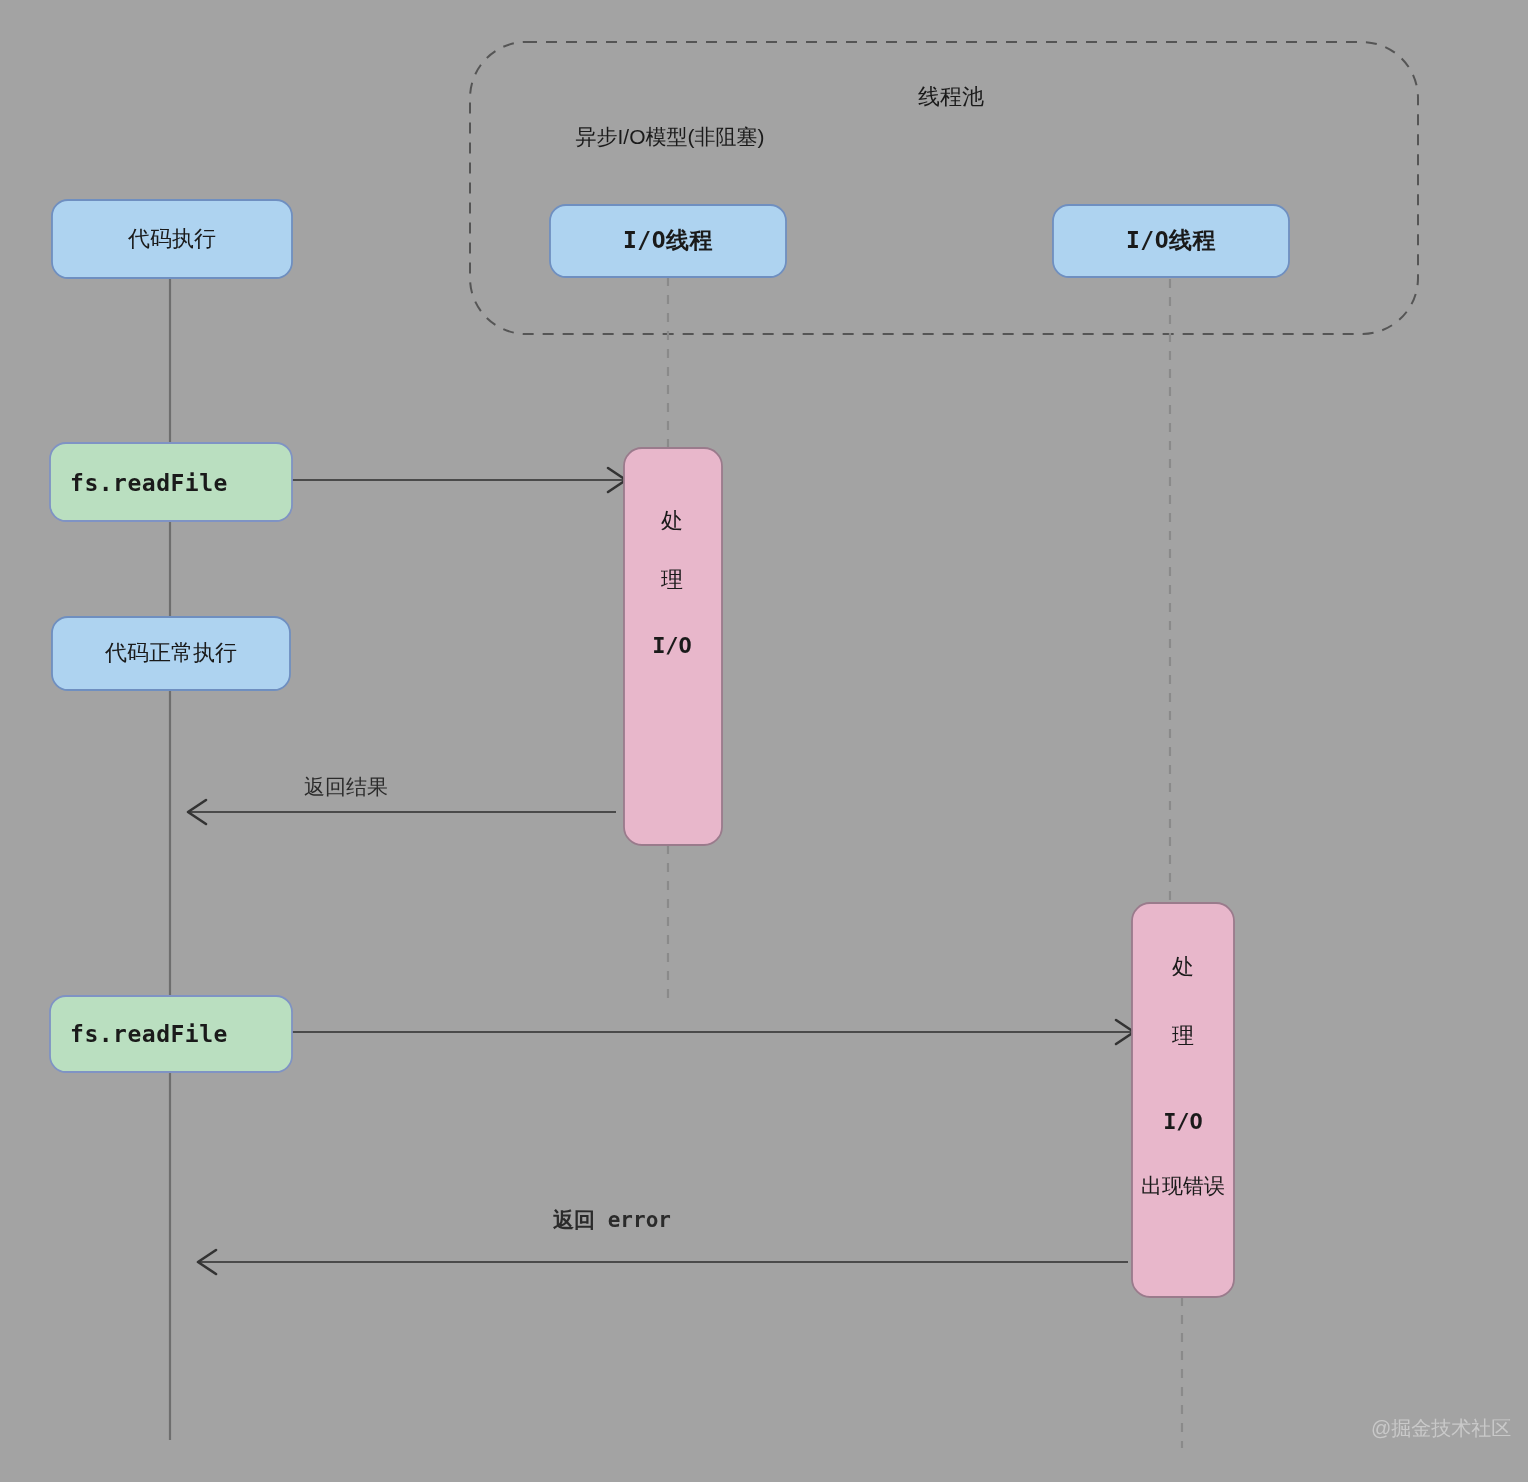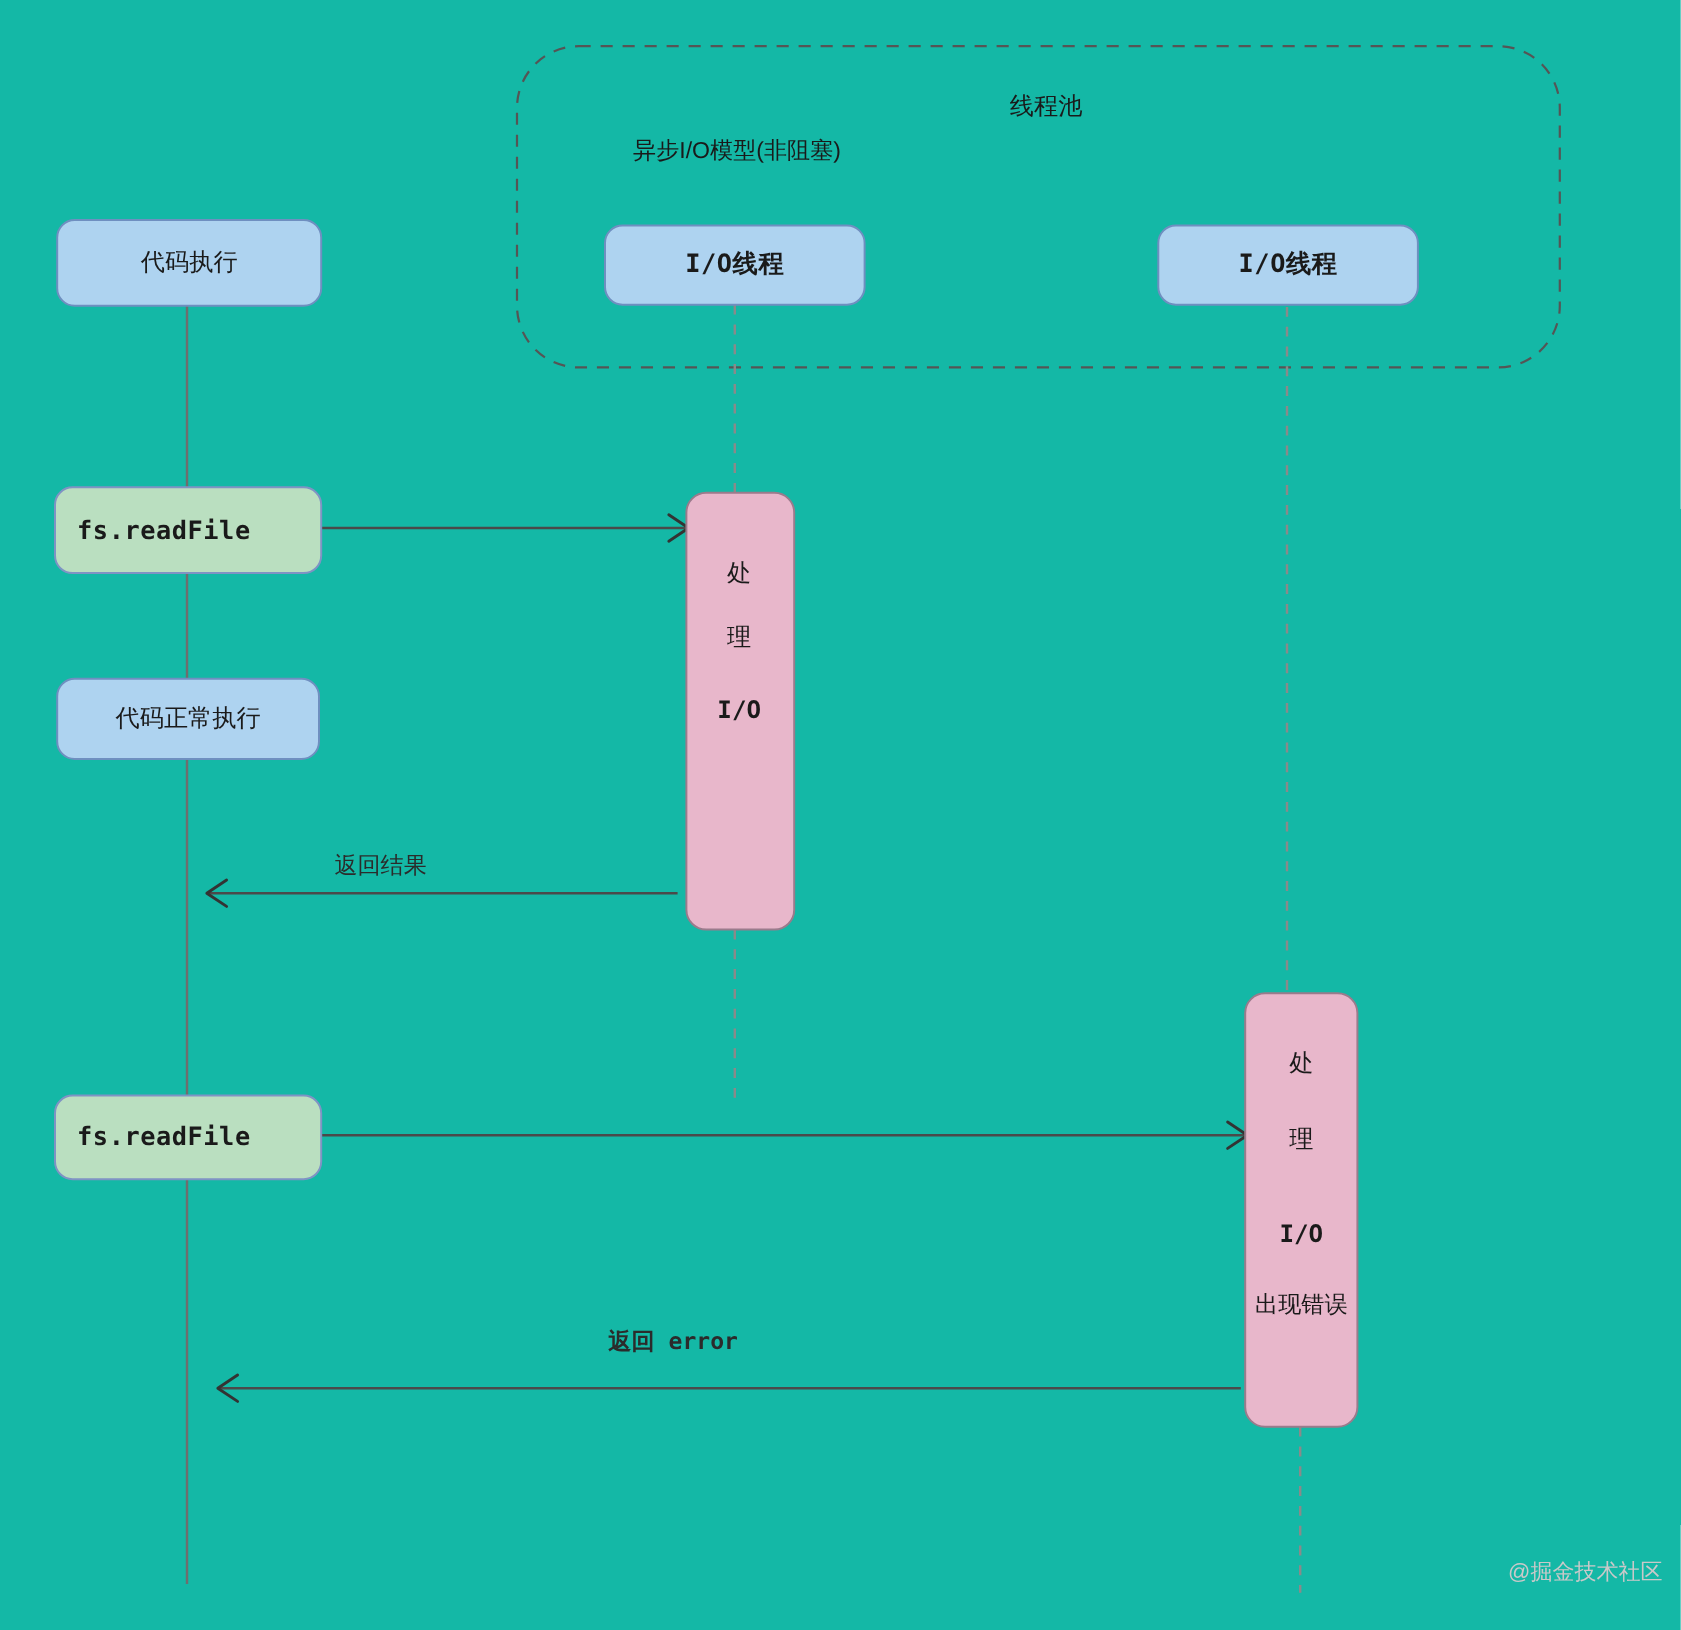--- a/index.html
+++ b/index.html
@@ -7,21 +7,21 @@
     padding: 0;
     background: #ffffff;
   }
   body {
     font-family: "Liberation Sans", "DejaVu Sans", sans-serif;
   }
   #canvas {
     position: relative;
     width: 1528px;
     height: 1482px;
-    background: #14b8a6;
+    background: #a3a3a3;
     overflow: hidden;
   }
   #diagram-svg {
     position: absolute;
     left: 0;
     top: 0;
     width: 1528px;
     height: 1482px;
   }
   .node-label {

